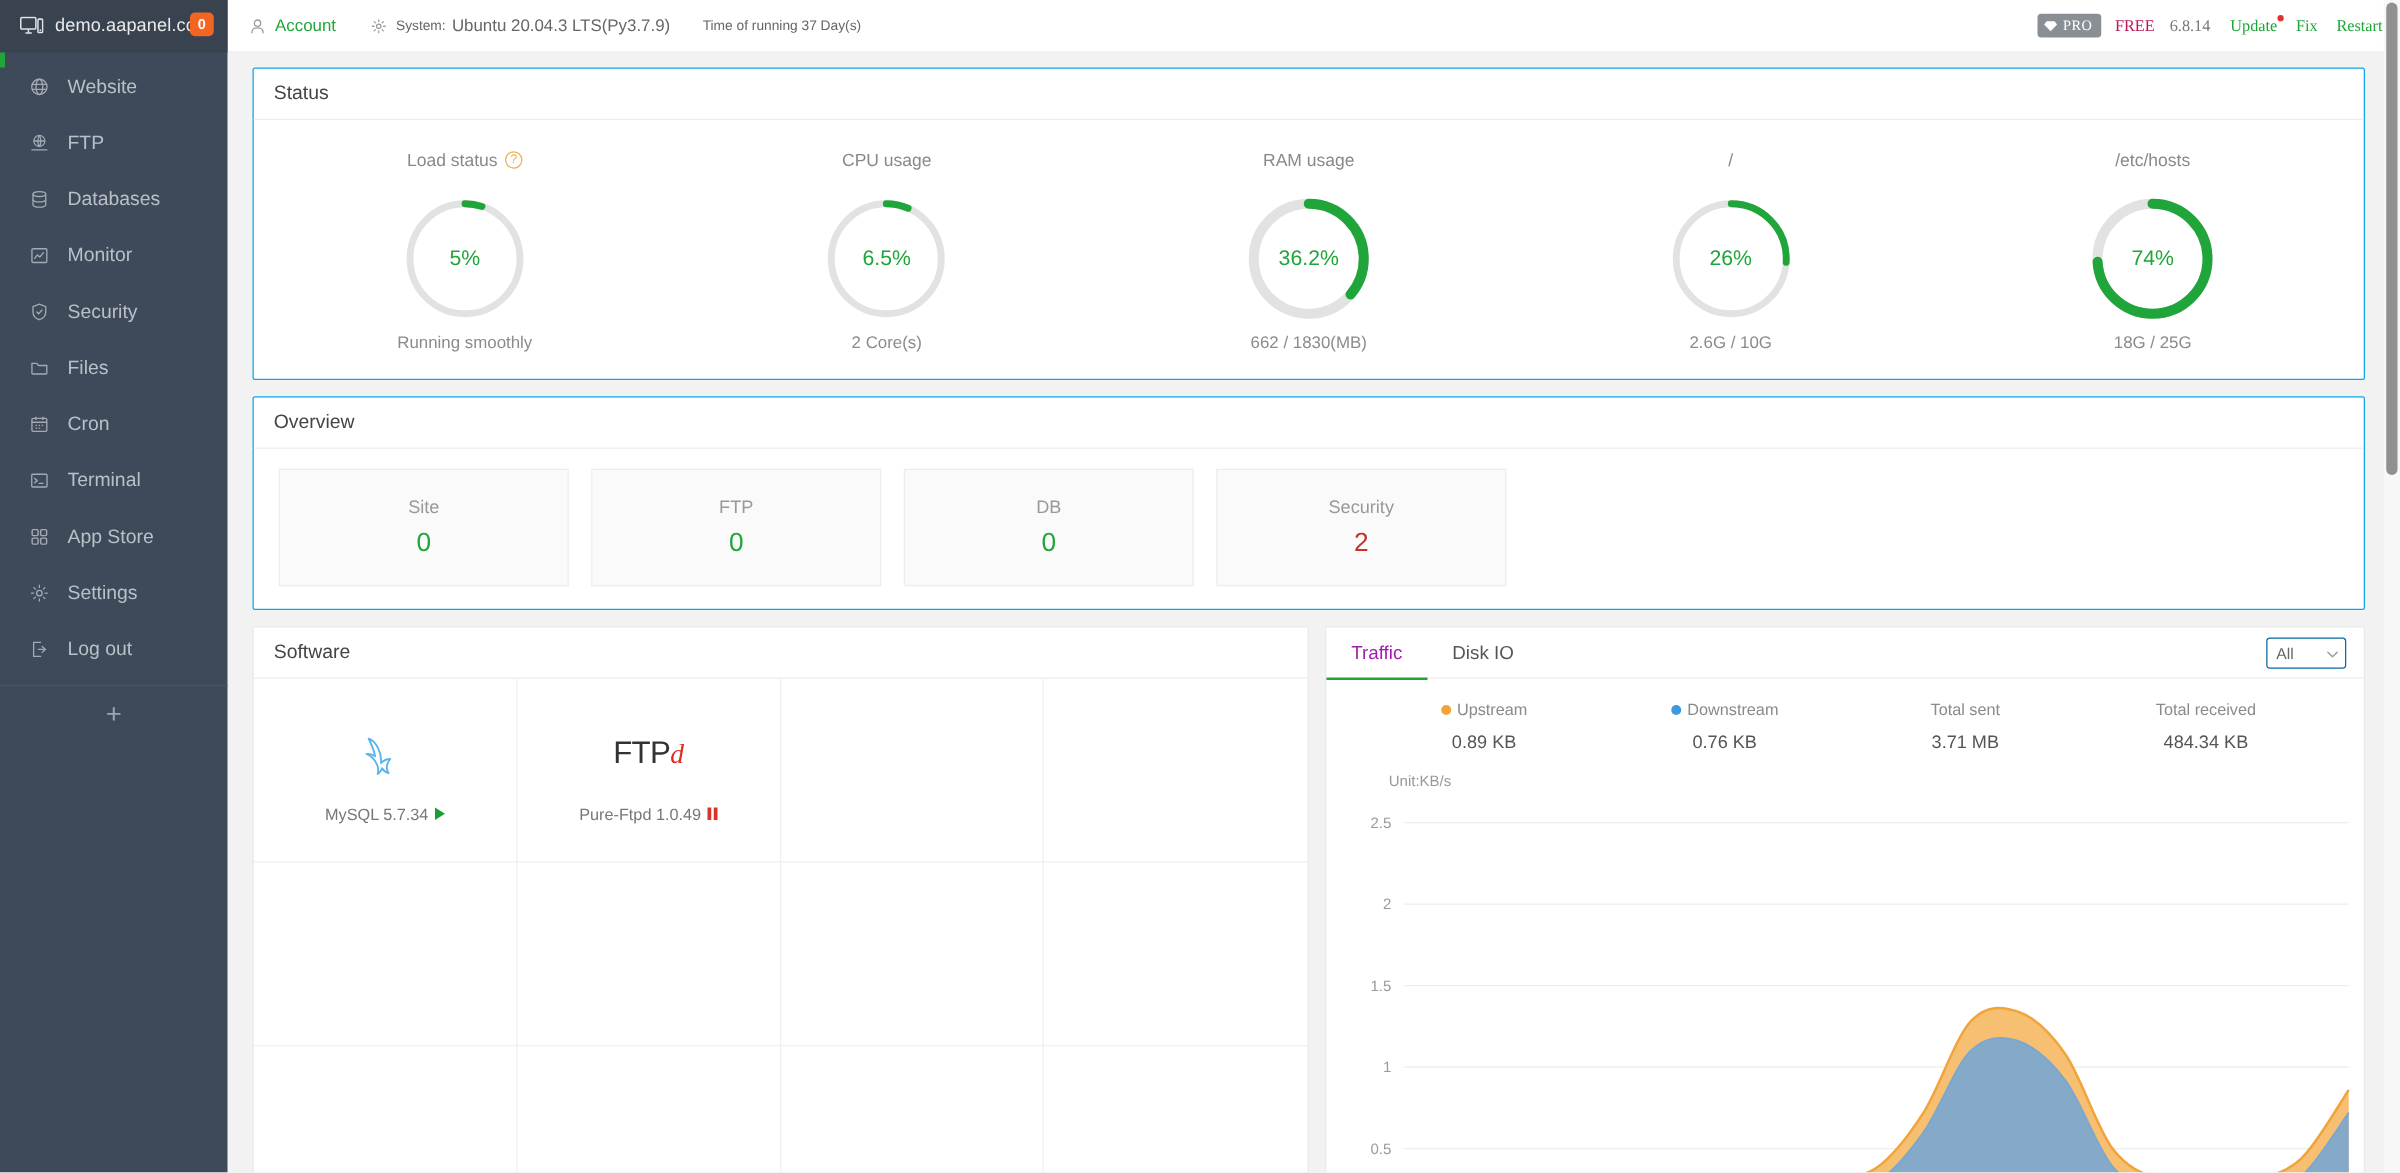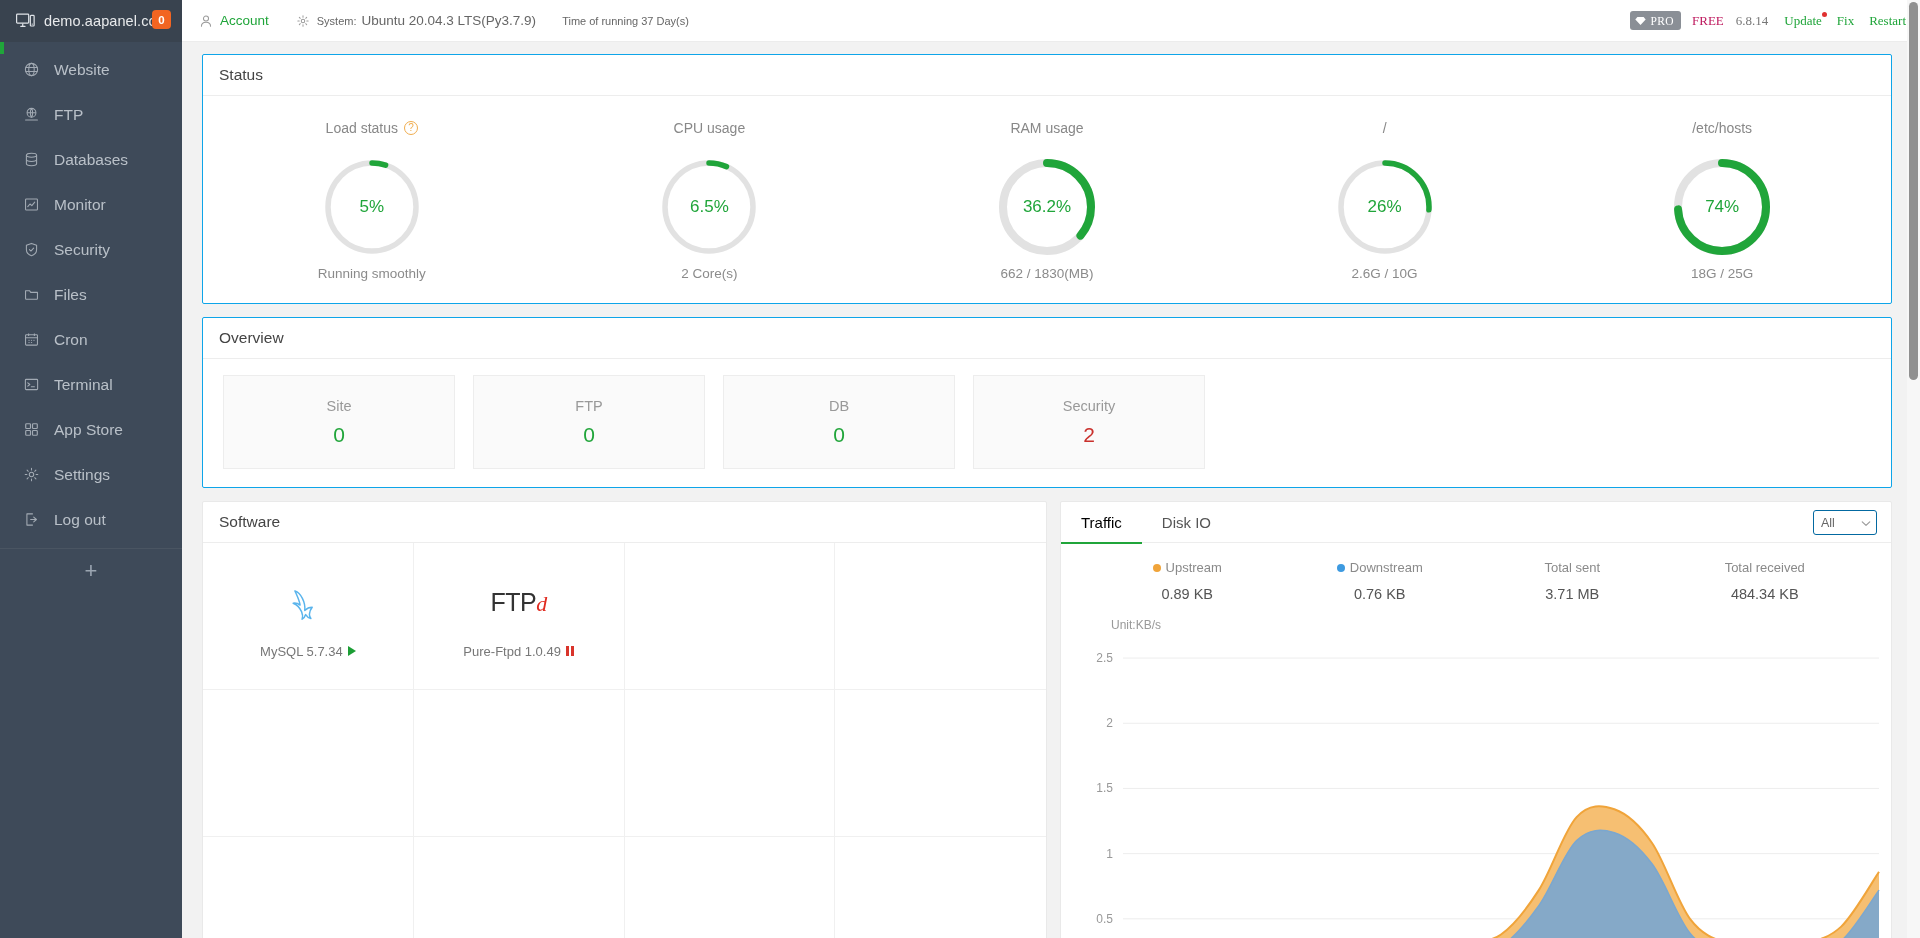--- a/index.html
+++ b/index.html
@@ -195,21 +195,21 @@
   .tr-tabs {
     height: 41px; display: flex; align-items: center;
     border-bottom: 1px solid #ededed; padding: 0 14px 0 0;
     position: relative;
   }
   .tr-tab {
     height: 41px; display: flex; align-items: center;
     padding: 0 20px; font-size: 15px; color: #555; cursor: pointer;
     position: relative;
   }
-  .tr-tab.active { color: #000000; text-align: center; }
+  .tr-tab.active { color: #a21caf; text-align: center; }
   .tr-tab.active::after {
     content: ""; position: absolute; left: 0; right: 0; bottom: -1px;
     height: 2px; background: #20a53a;
   }
   .tr-select {
     position: absolute; right: 14px; top: 8px;
     width: 64px; height: 25px; border: 1px solid #0369a1; border-radius: 3px;
     display: flex; align-items: center; justify-content: space-between;
     padding: 0 5px 0 7px; font-size: 12.5px; color: #666;
     background: #fff; cursor: pointer;

